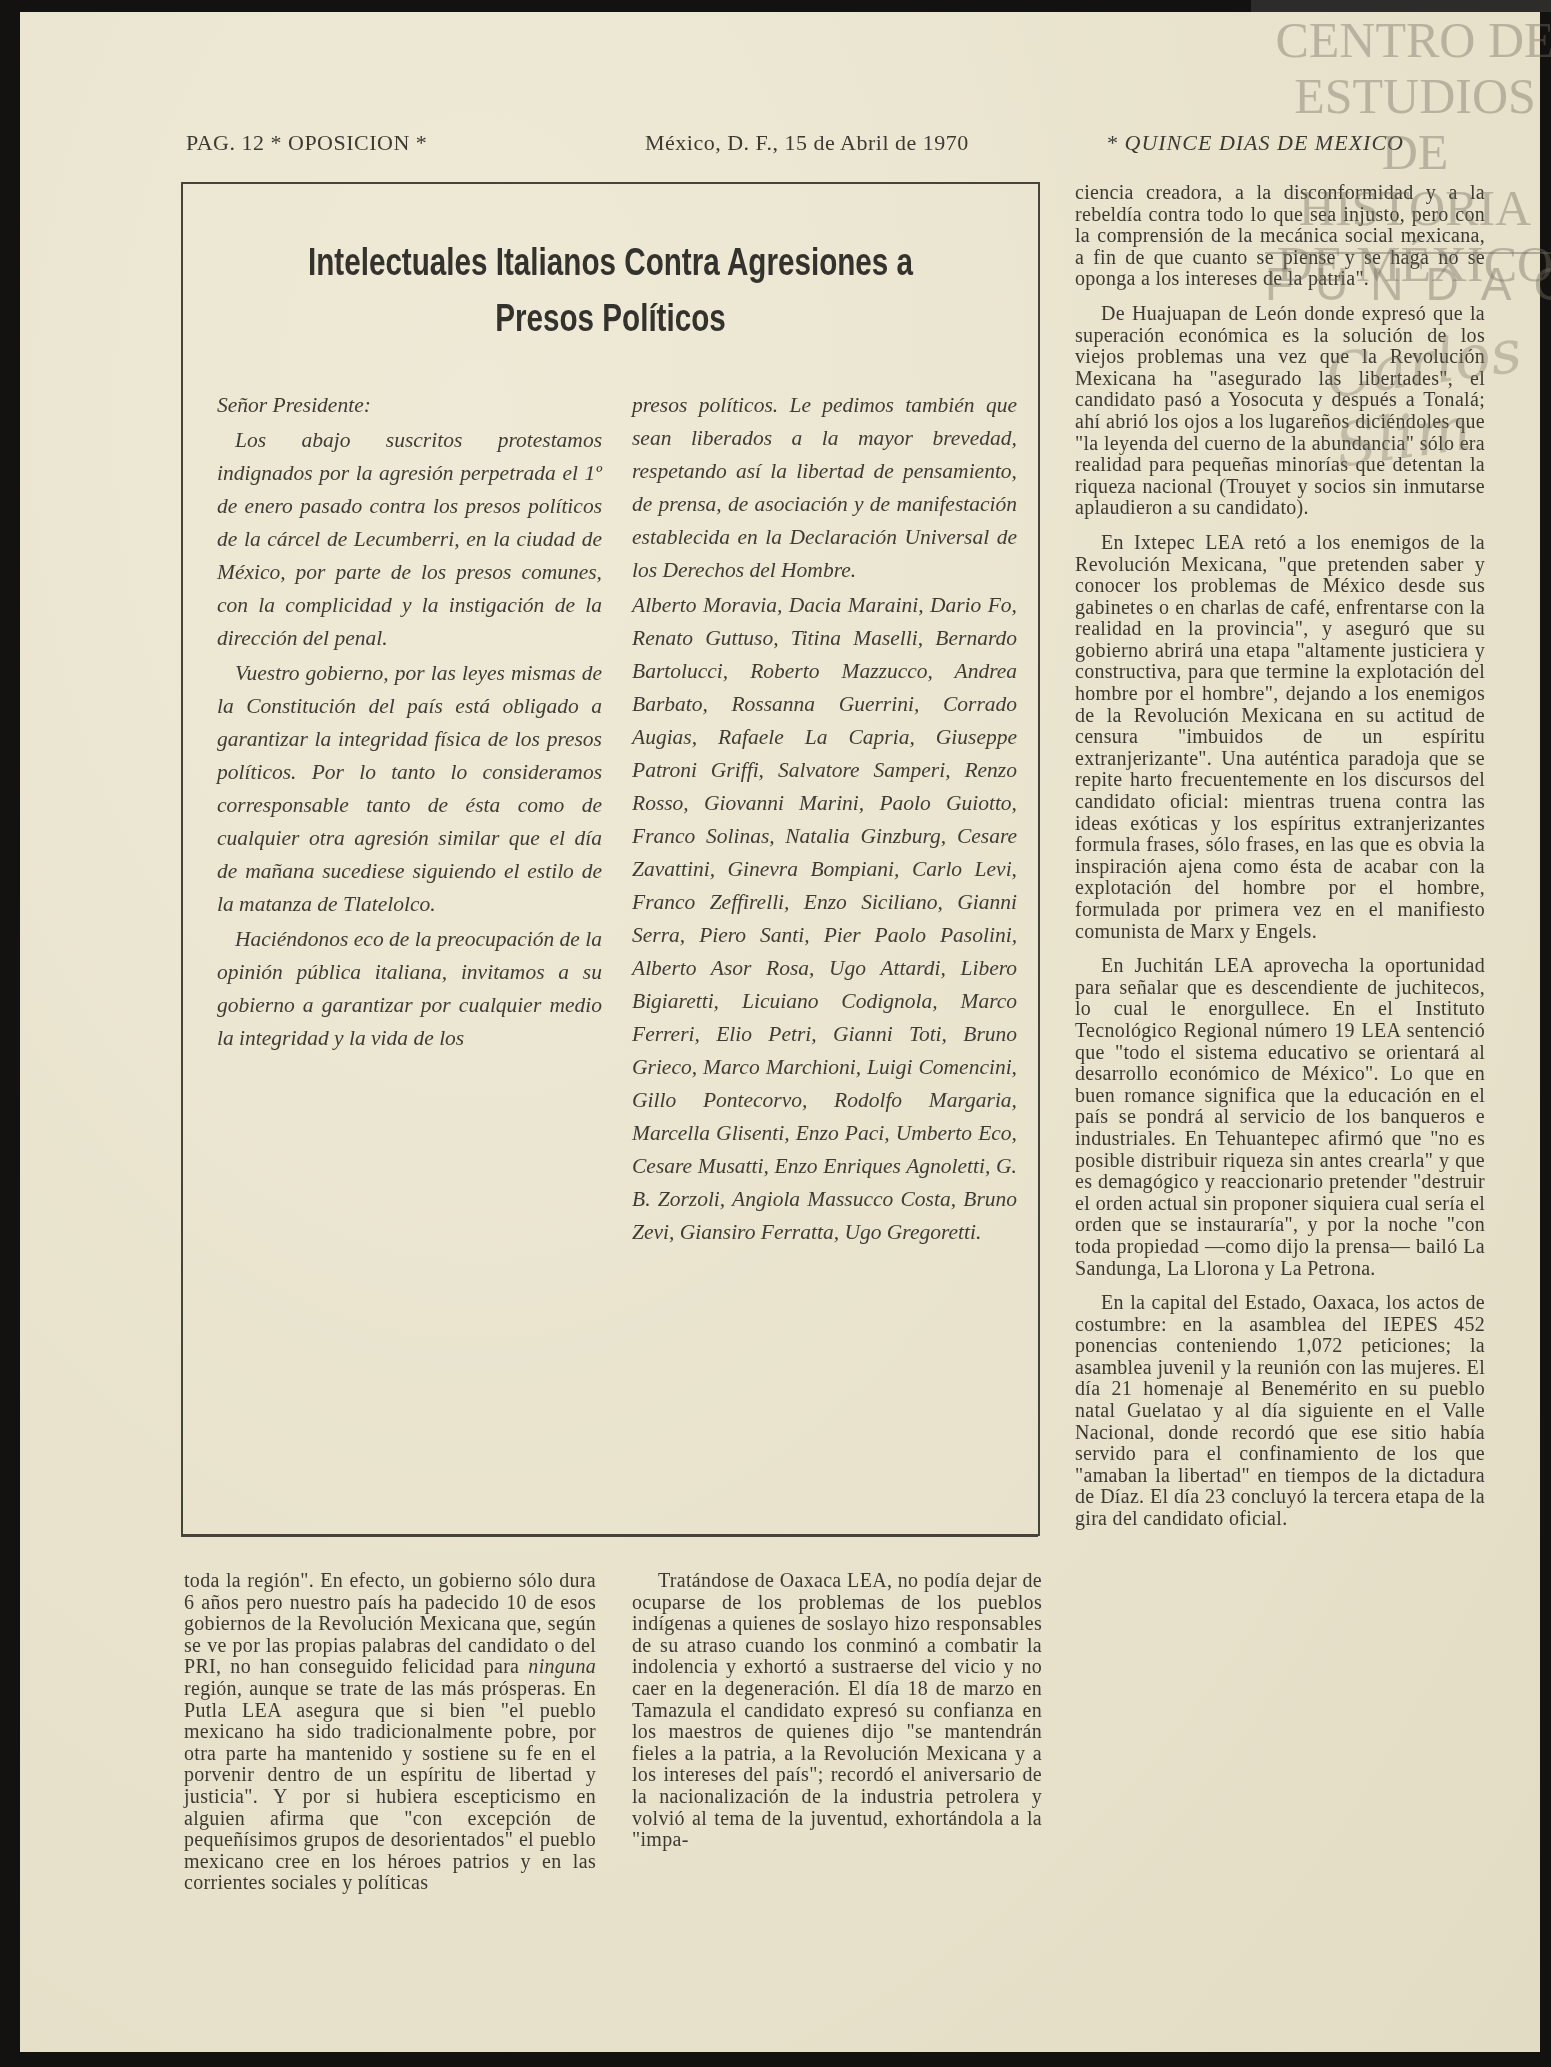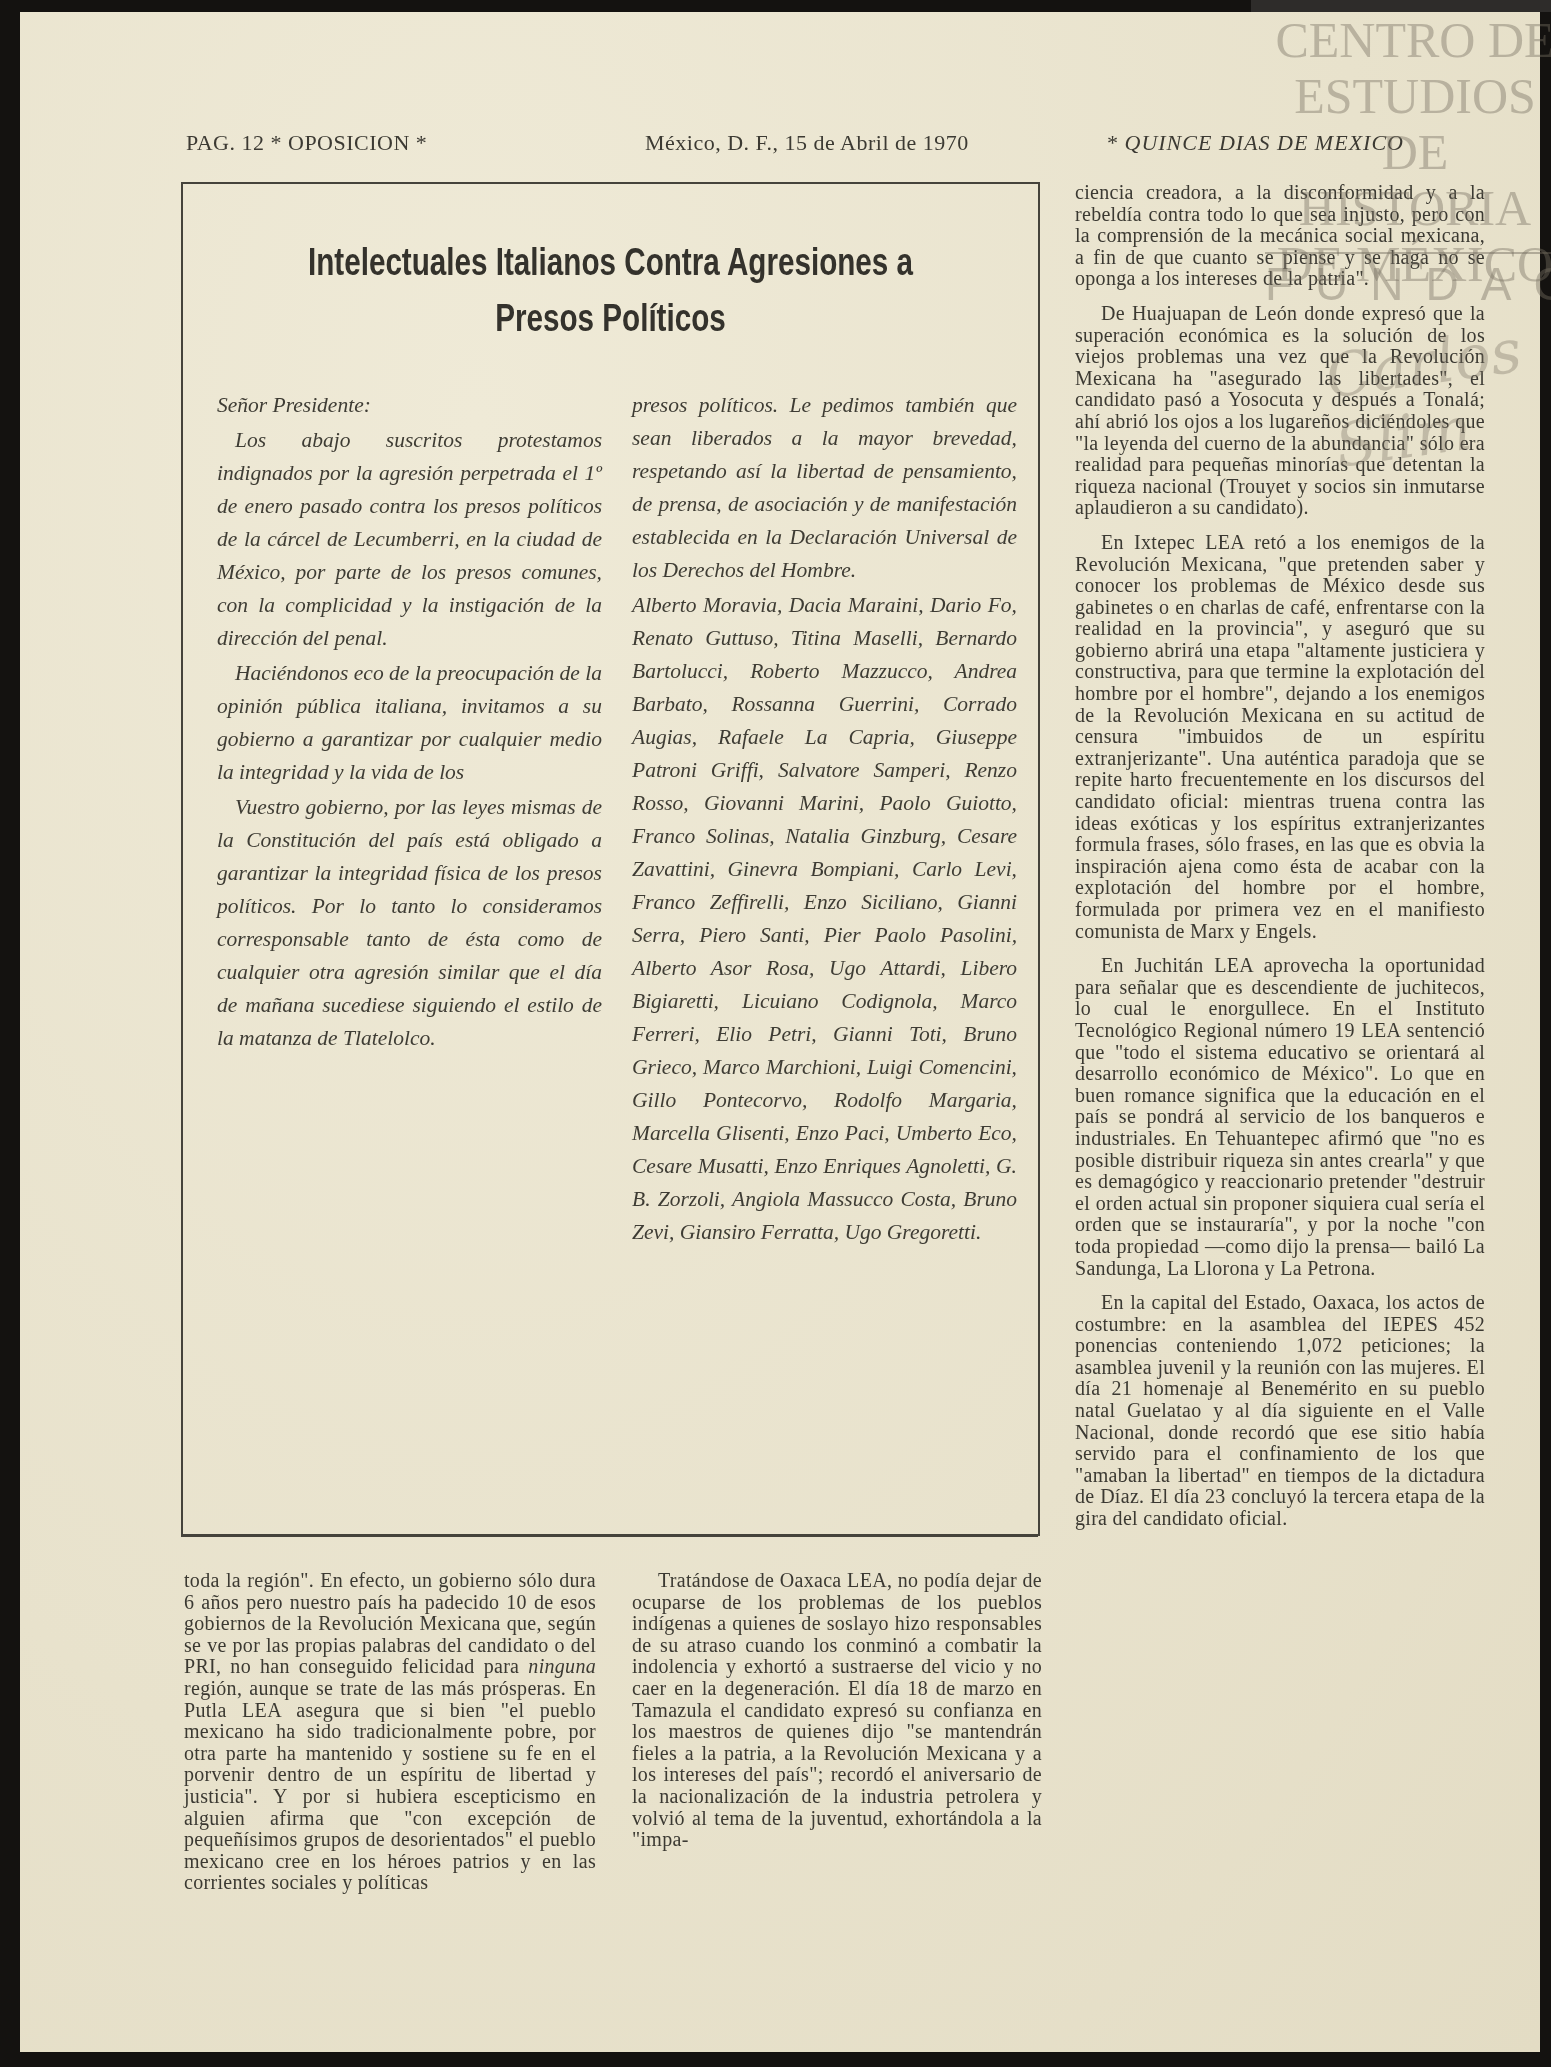--- a/index.html
+++ b/index.html
@@ -76,22 +76,22 @@
 
   <div class="box">
     <div class="headline">
       <div>Intelectuales Italianos Contra Agresiones a</div>
       <div>Presos Políticos</div>
     </div>
 
     <div class="letter-col lc1">
       <p>Señor Presidente:</p>
       <p class="indent">Los abajo suscritos protestamos indignados por la agresión perpetrada el 1º de enero pasado contra los presos políticos de la cárcel de Lecumberri, en la ciudad de México, por parte de los presos comunes, con la complicidad y la instigación de la dirección del penal.</p>
+      <p class="indent gap">Vuestro gobierno, por las leyes mismas de la Constitución del país está obligado a garantizar la integridad física de los presos políticos. Por lo tanto lo consideramos corresponsable tanto de ésta como de cualquier otra agresión similar que el día de mañana sucediese siguiendo el estilo de la matanza de Tlatelolco.</p>
       <p class="indent gap">Haciéndonos eco de la preocupación de la opinión pública italiana, invitamos a su gobierno a garantizar por cualquier medio la integridad y la vida de los</p>
-      <p class="indent gap">Vuestro gobierno, por las leyes mismas de la Constitución del país está obligado a garantizar la integridad física de los presos políticos. Por lo tanto lo consideramos corresponsable tanto de ésta como de cualquier otra agresión similar que el día de mañana sucediese siguiendo el estilo de la matanza de Tlatelolco.</p>
     </div>
 
     <div class="letter-col lc2">
       <p>presos políticos. Le pedimos también que sean liberados a la mayor brevedad, respetando así la libertad de pensamiento, de prensa, de asociación y de manifestación establecida en la Declaración Universal de los Derechos del Hombre.</p>
       <p class="gap">Alberto Moravia, Dacia Maraini, Dario Fo, Renato Guttuso, Titina Maselli, Bernardo Bartolucci, Roberto Mazzucco, Andrea Barbato, Rossanna Guerrini, Corrado Augias, Rafaele La Capria, Giuseppe Patroni Griffi, Salvatore Samperi, Renzo Rosso, Giovanni Marini, Paolo Guiotto, Franco Solinas, Natalia Ginzburg, Cesare Zavattini, Ginevra Bompiani, Carlo Levi, Franco Zeffirelli, Enzo Siciliano, Gianni Serra, Piero Santi, Pier Paolo Pasolini, Alberto Asor Rosa, Ugo Attardi, Libero Bigiaretti, Licuiano Codignola, Marco Ferreri, Elio Petri, Gianni Toti, Bruno Grieco, Marco Marchioni, Luigi Comencini, Gillo Pontecorvo, Rodolfo Margaria, Marcella Glisenti, Enzo Paci, Umberto Eco, Cesare Musatti, Enzo Enriques Agnoletti, G. B. Zorzoli, Angiola Massucco Costa, Bruno Zevi, Giansiro Ferratta, Ugo Gregoretti.</p>
     </div>
   </div>
   <div class="box-bottom"></div>
 
   <div class="body-col col-right">

